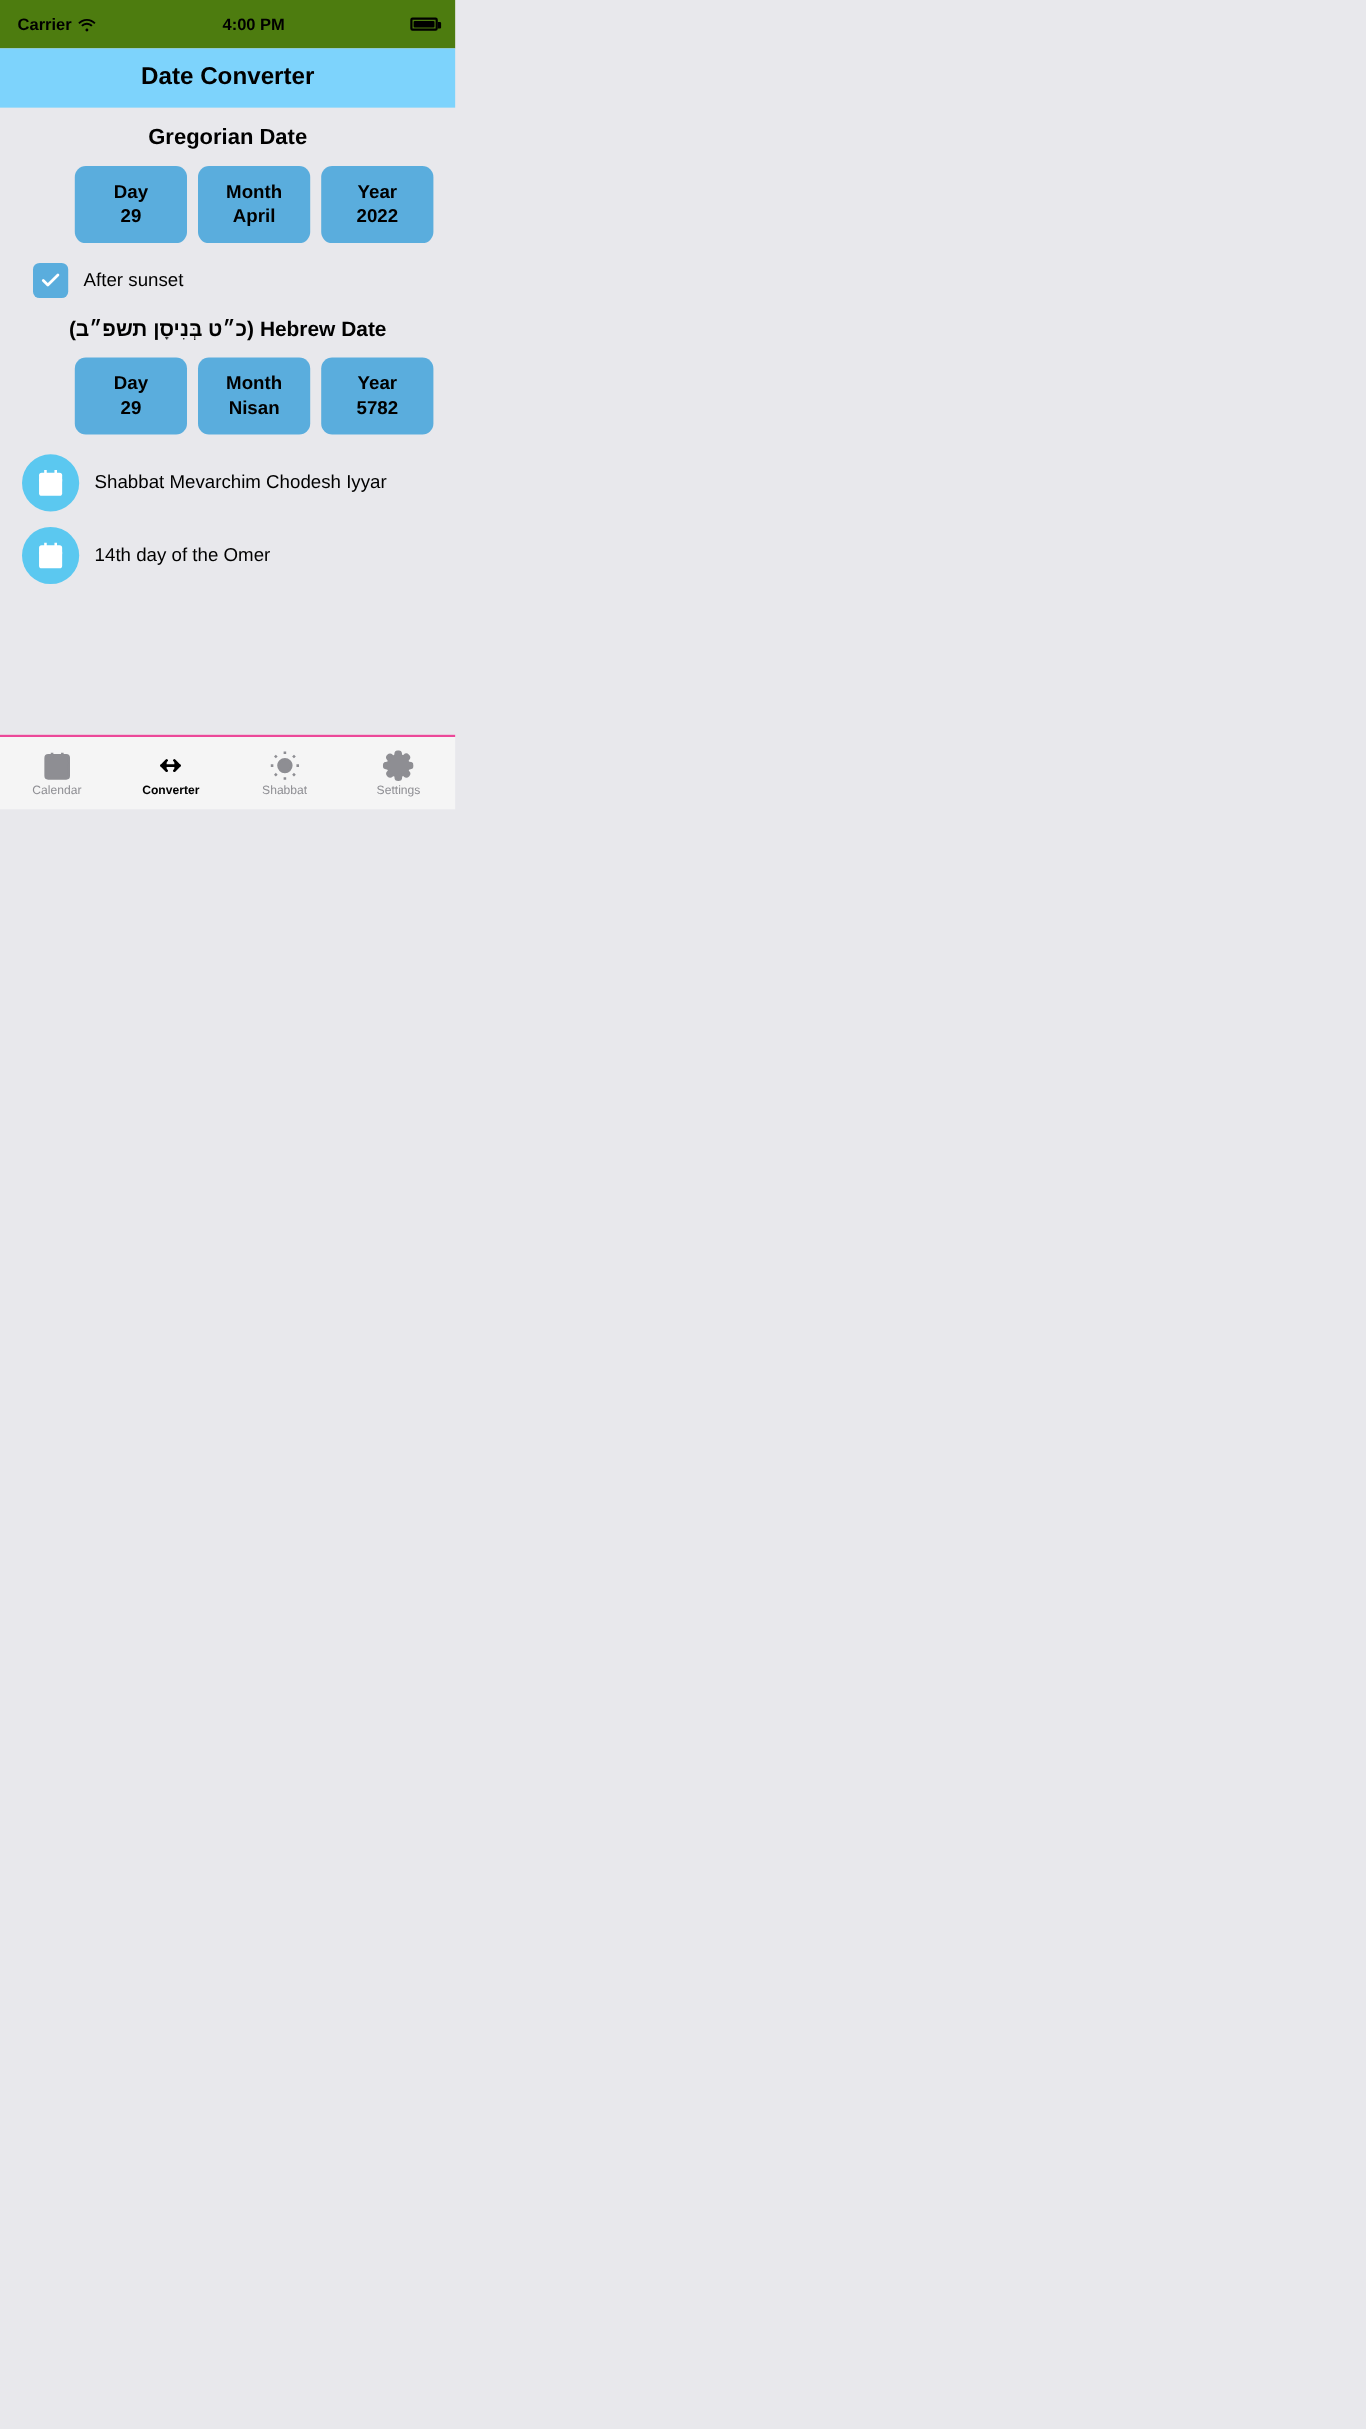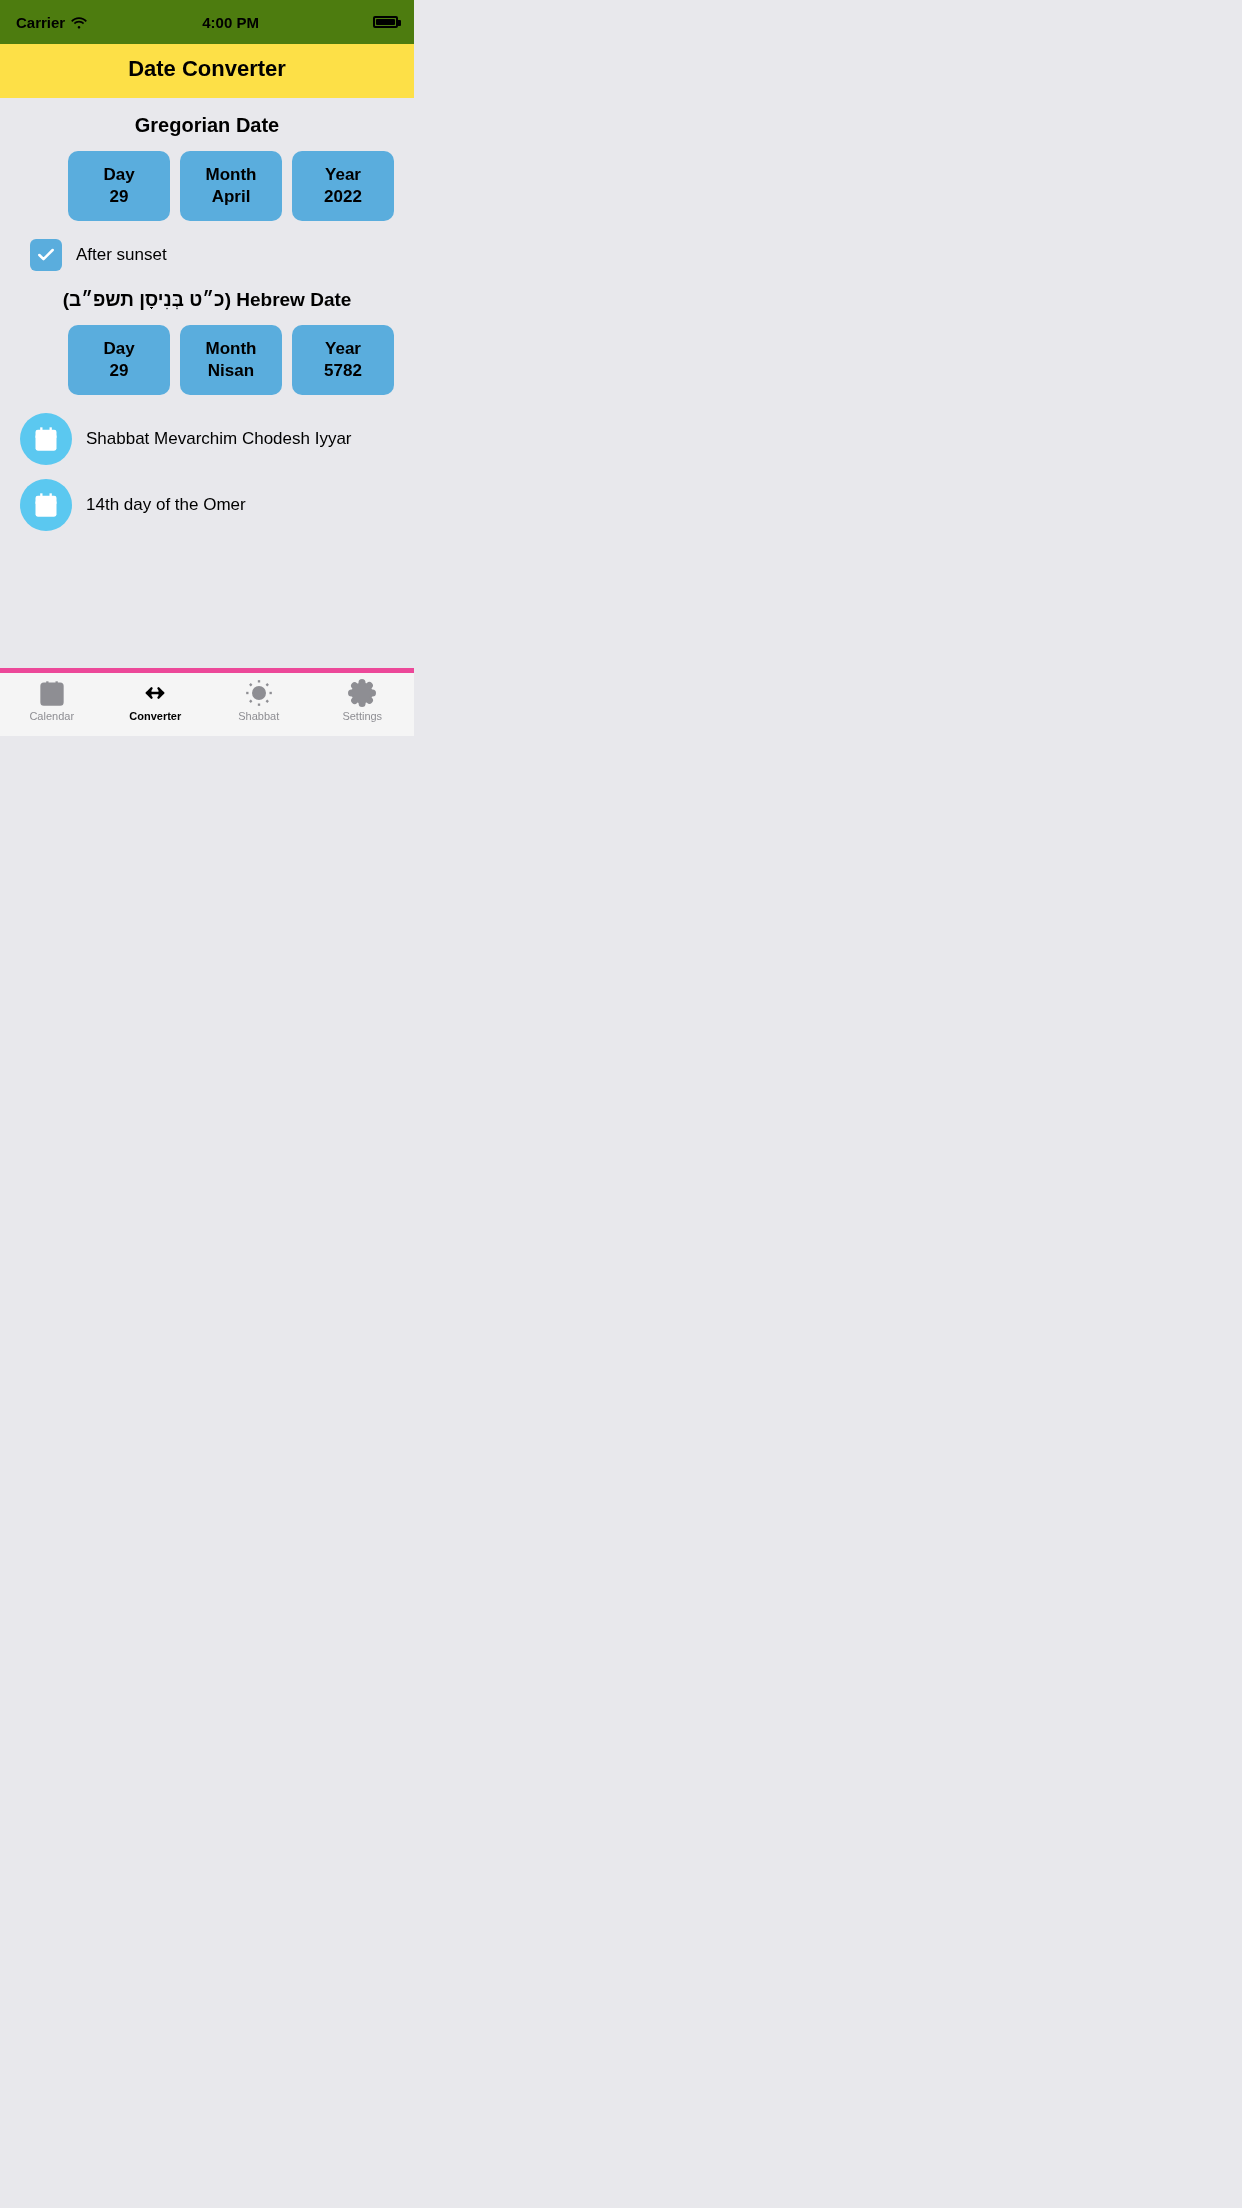--- a/index.html
+++ b/index.html
@@ -30,21 +30,21 @@
       display: flex;
       align-items: center;
       gap: 5px;
     }
     .status-bar .time {
       font-weight: 600;
     }
 
     
     .app-header {
-      background: #fde047;
+      background: #7dd3fc;
       text-align: center;
       padding: 12px 0 16px;
     }
     .app-header h1 {
       font-size: 22px;
       font-weight: 700;
       color: #000;
     }
 
     
@@ -163,23 +163,23 @@
     }
 
     
     .tab-bar {
       position: absolute;
       bottom: 0;
       left: 0;
       right: 0;
       height: 68px;
       background: #f5f5f5;
-      border-top: 5px solid #ec4899;
-      display: flex;
-      align-items: flex-start;
+      border-top: 2px solid #ec4899;
+      display: flex;
+      align-items: center;
       justify-content: space-around;
     }
     .tab-item {
       display: flex;
       flex-direction: column;
       align-items: center;
       gap: 3px;
       cursor: pointer;
       padding: 6px 10px;
       flex: 1;

